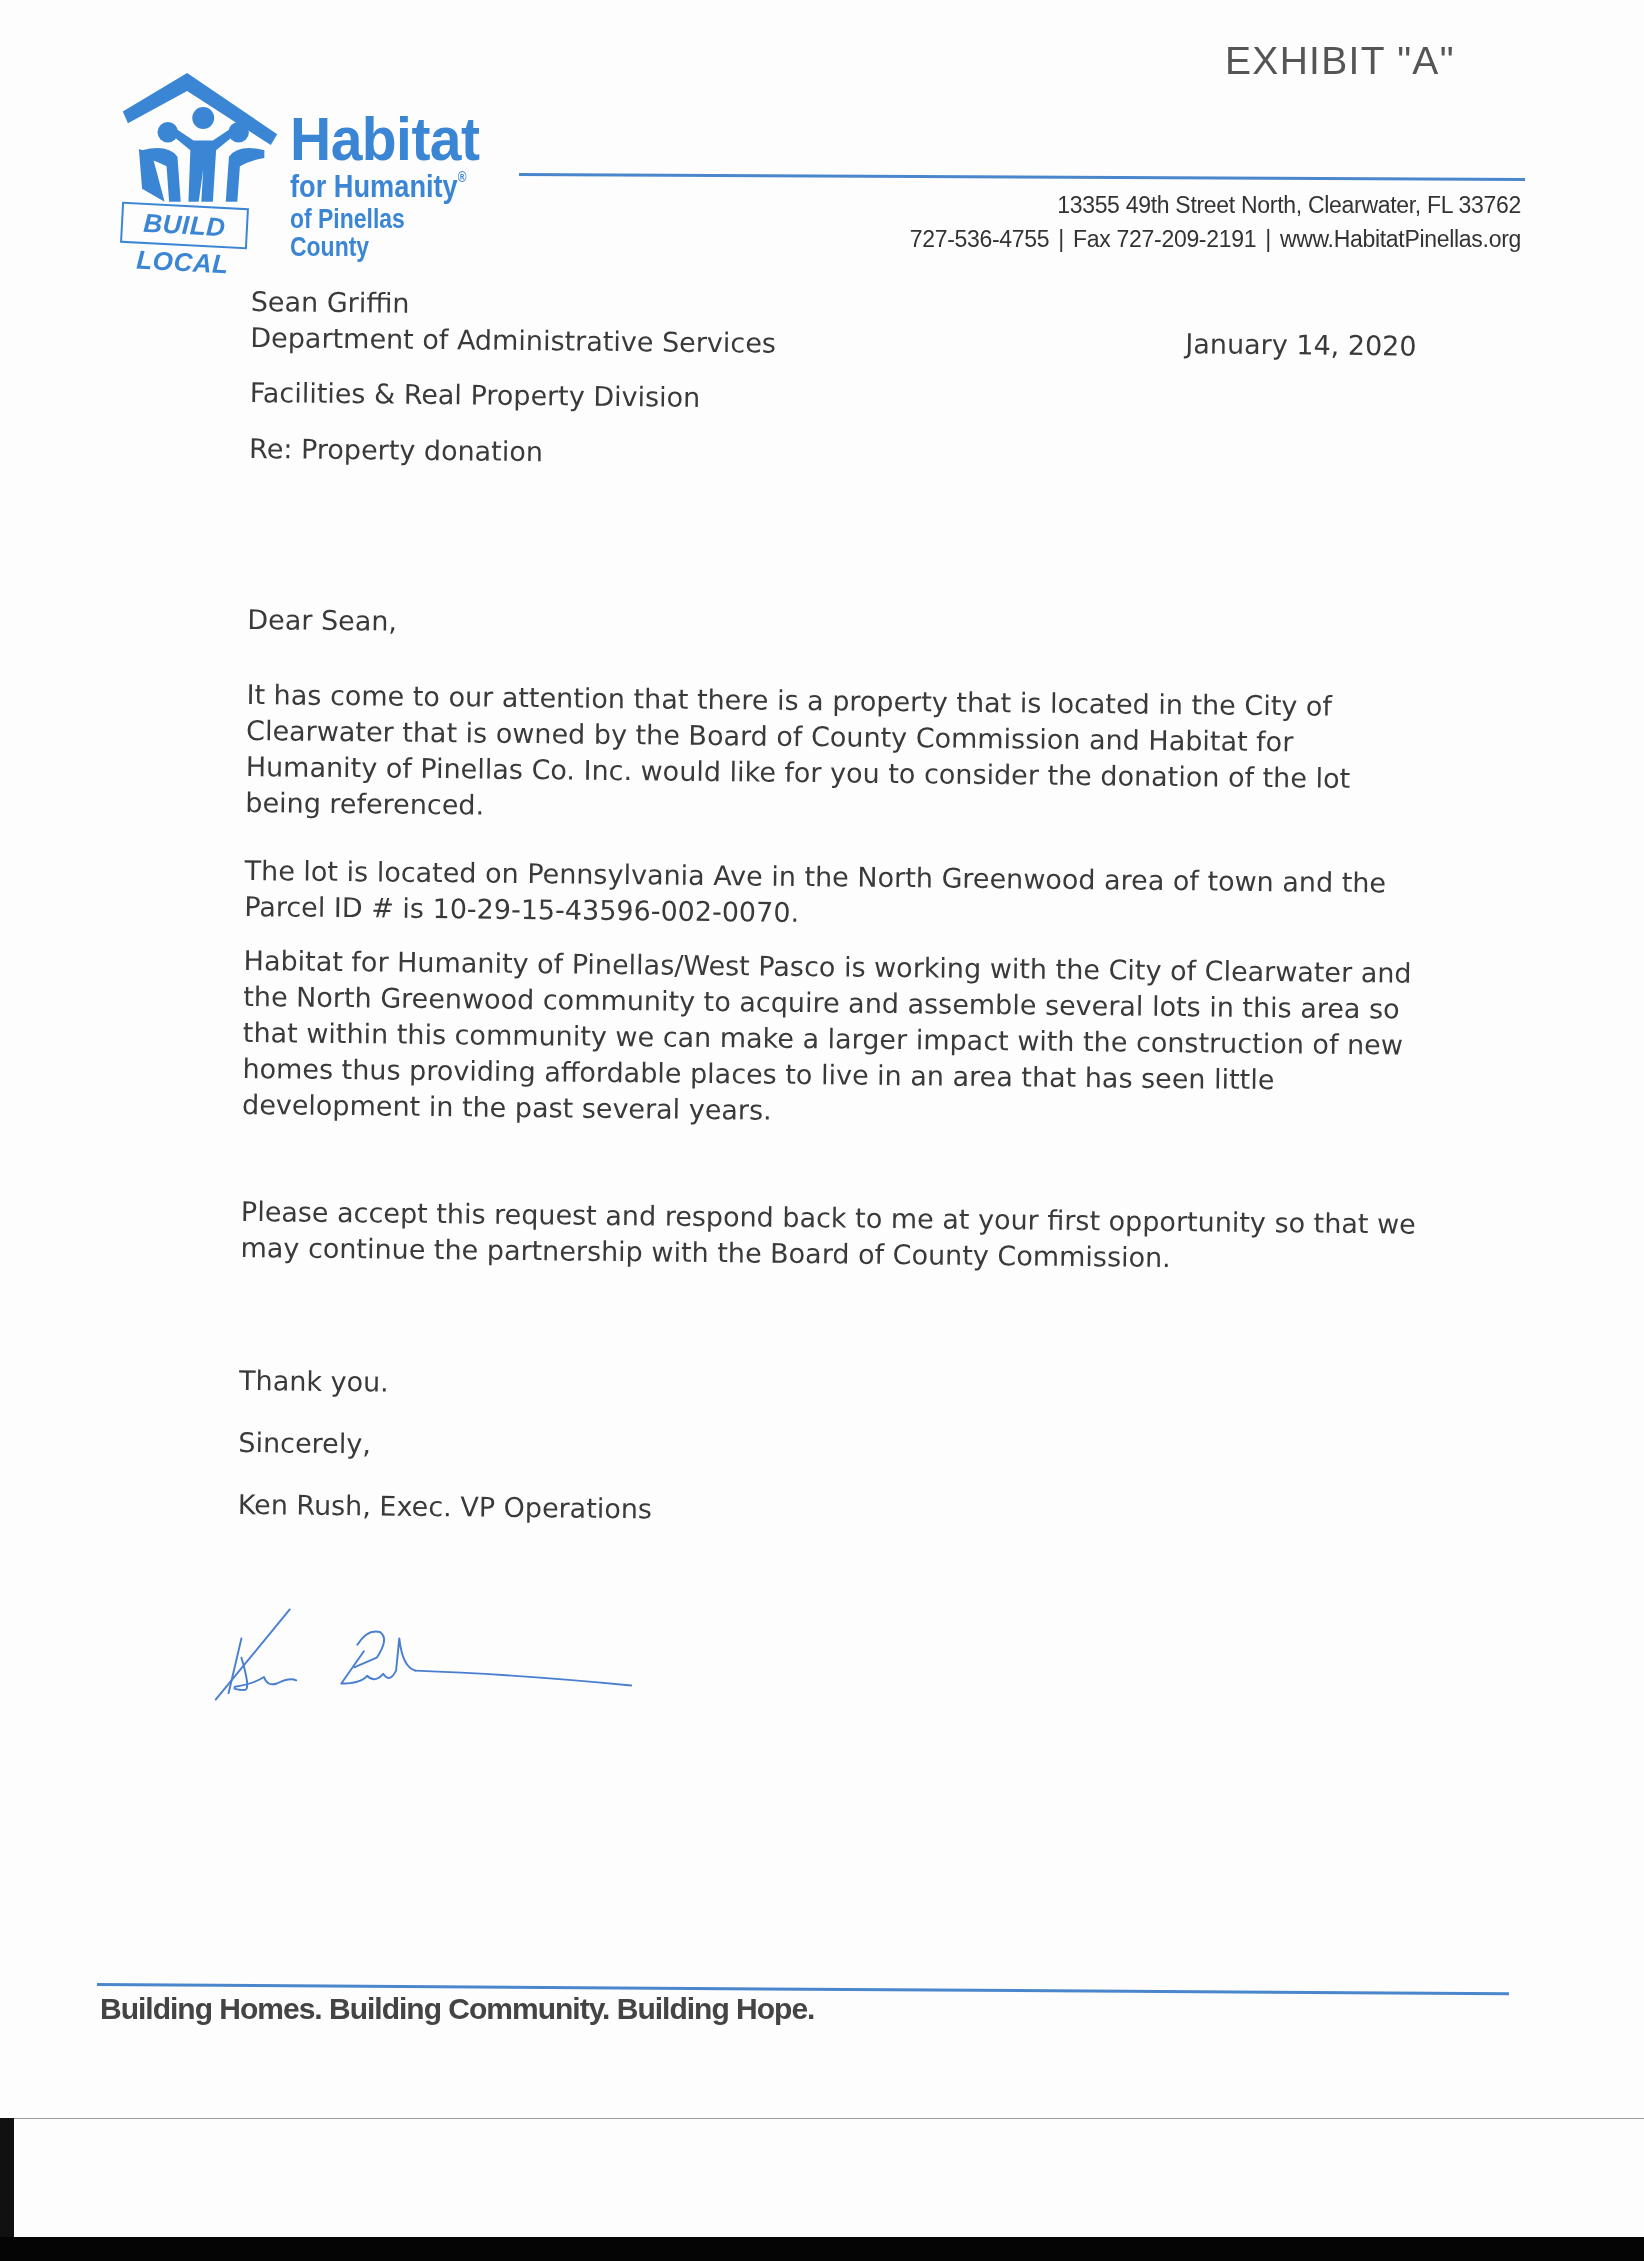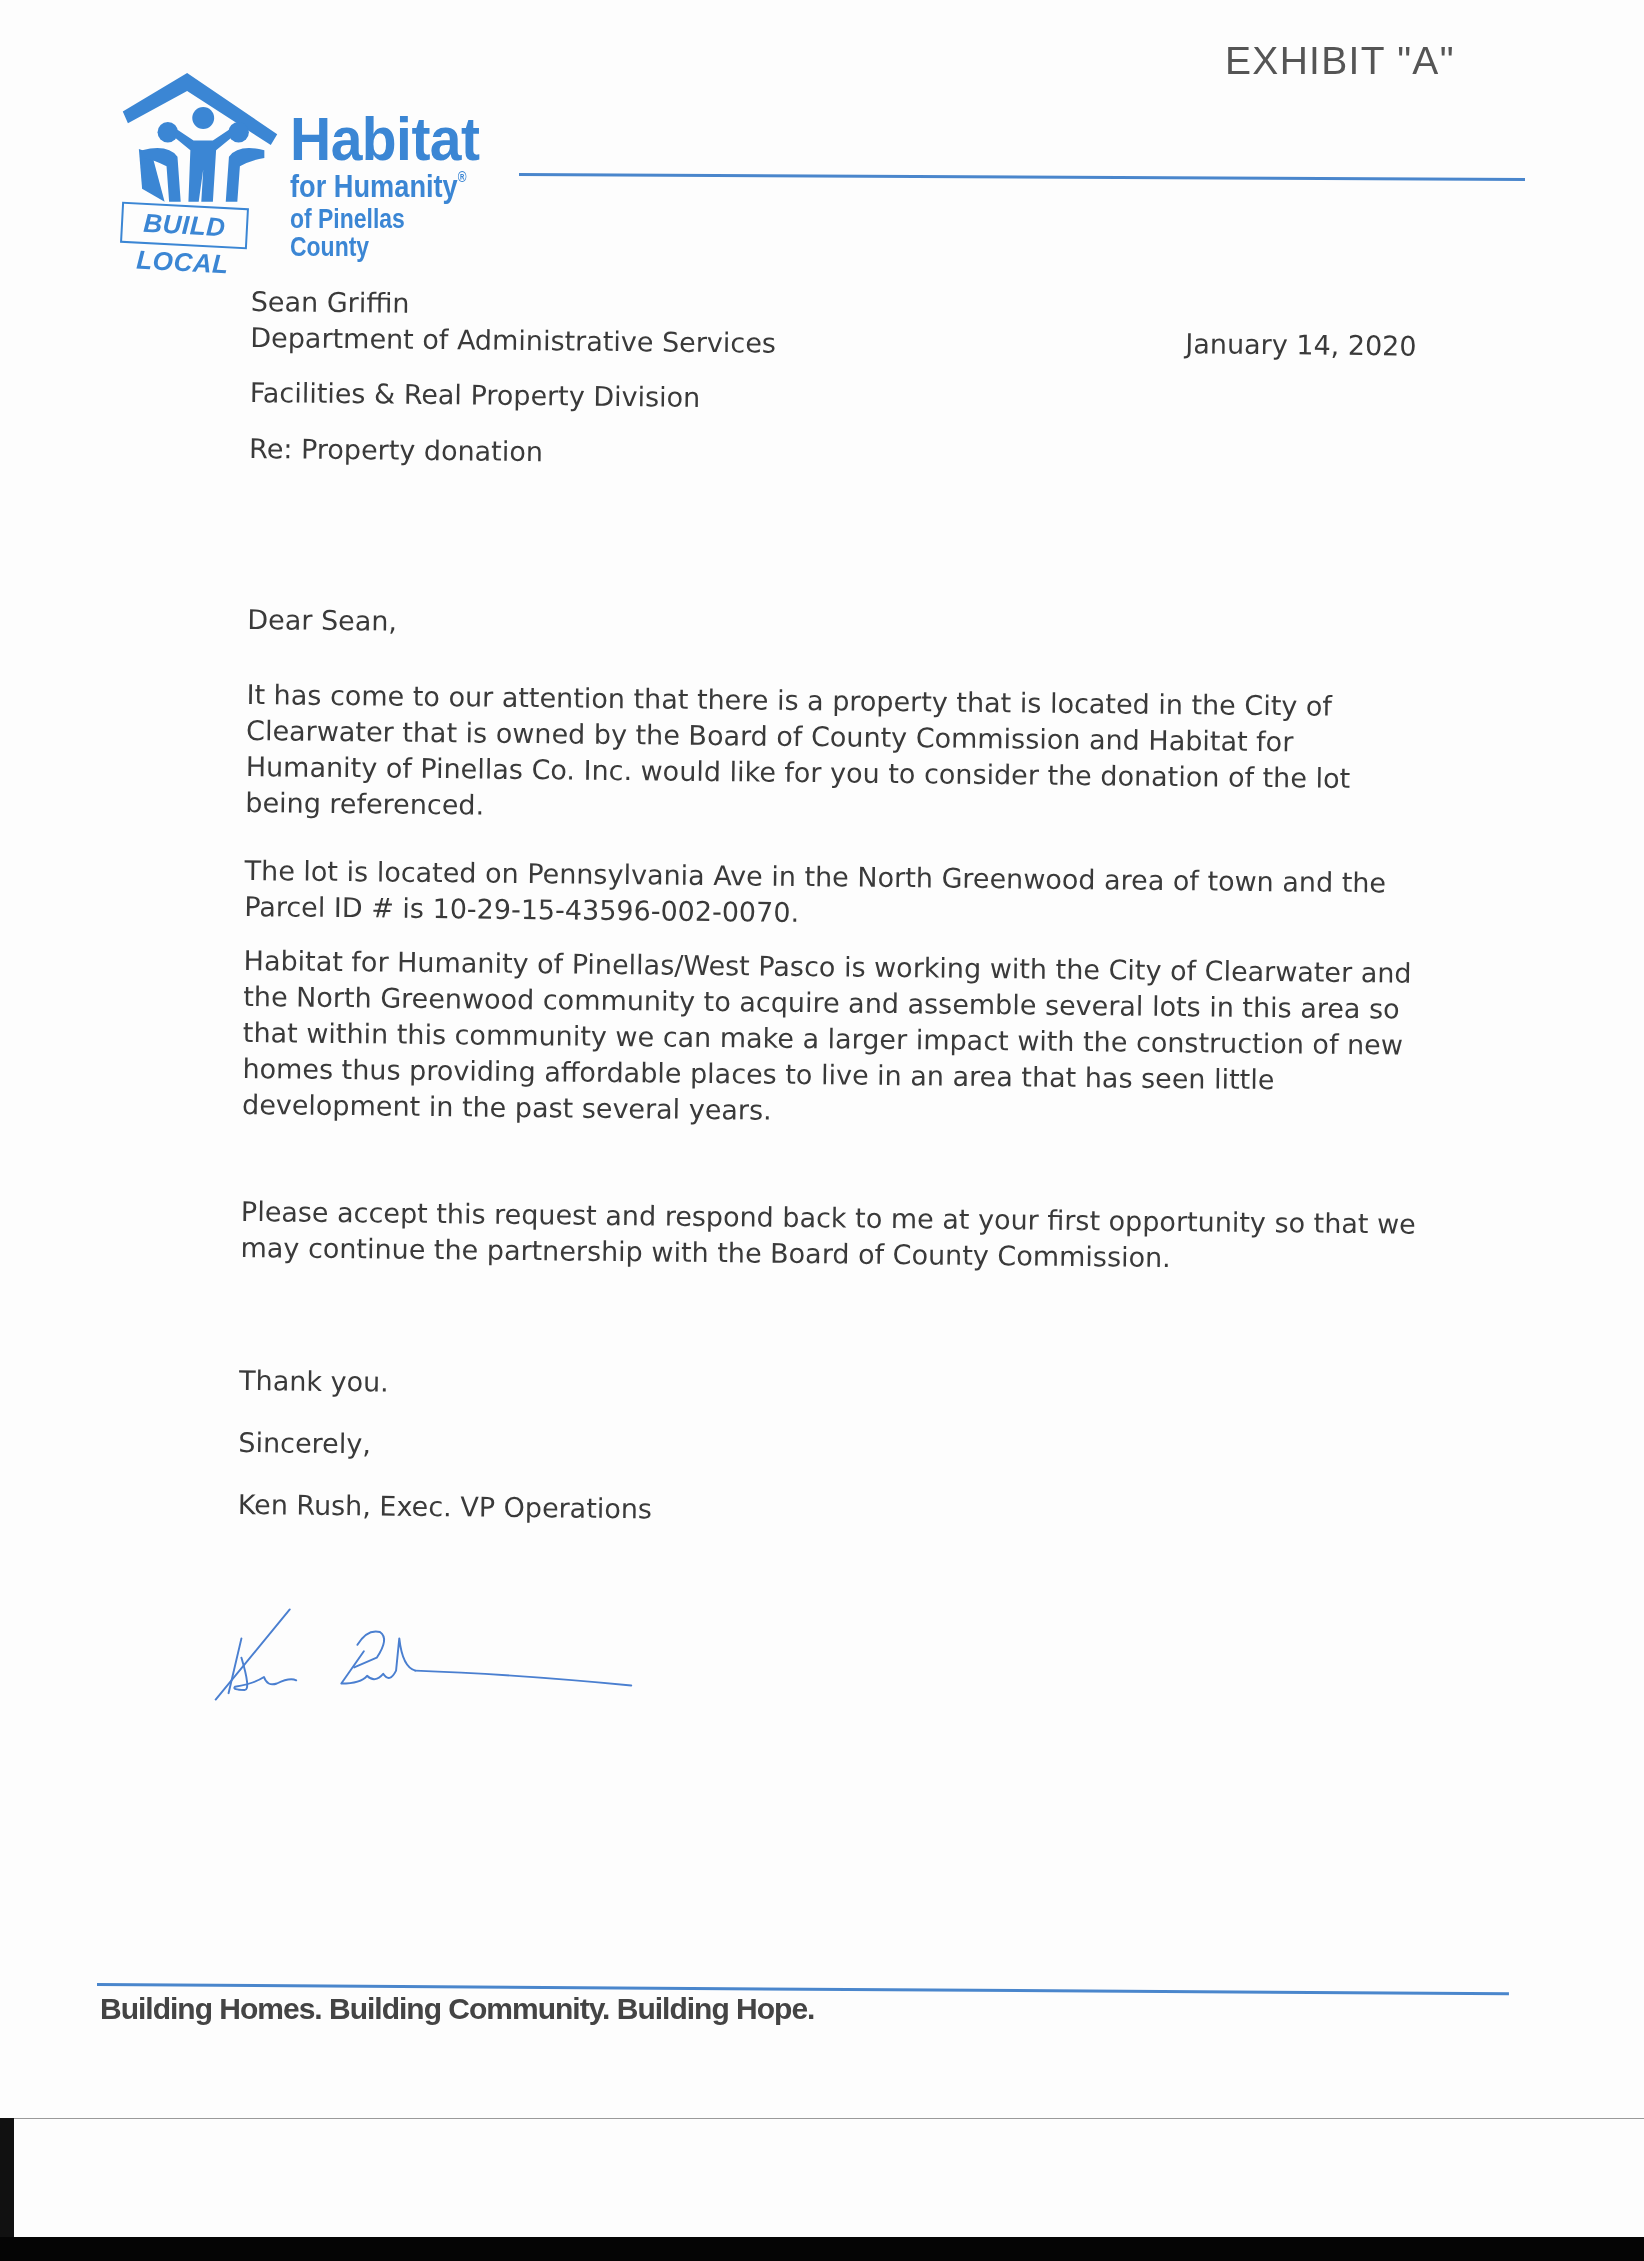--- a/index.html
+++ b/index.html
@@ -105,20 +105,24 @@
   </svg>
   <div class="logo-title">Habitat</div>
   <div class="logo-sub"><span>for Humanity</span><sup>®</sup></div>
   <div class="logo-county">of Pinellas County</div>
   <div class="build-local">BUILD LOCAL</div>
 </div>
 
 <div class="header-rule"></div>
 
 <div class="address">
+  <div>13355 49th Street North, Clearwater, FL 33762</div>
+  <div>
+    <span>727-536-4755</span><span class="sep">|</span><span>Fax 727-209-2191</span><span class="sep">|</span><span>www.HabitatPinellas.org</span>
+  </div>
 </div>
 
 <div class="letter">
   <div class="date">January 14, 2020</div>
   <div class="recipient">
     <div>Sean Griffin</div>
     <div>Department of Administrative Services</div>
     <div class="gap">Facilities &amp; Real Property Division</div>
     <div class="gap">Re: Property donation</div>
   </div>

